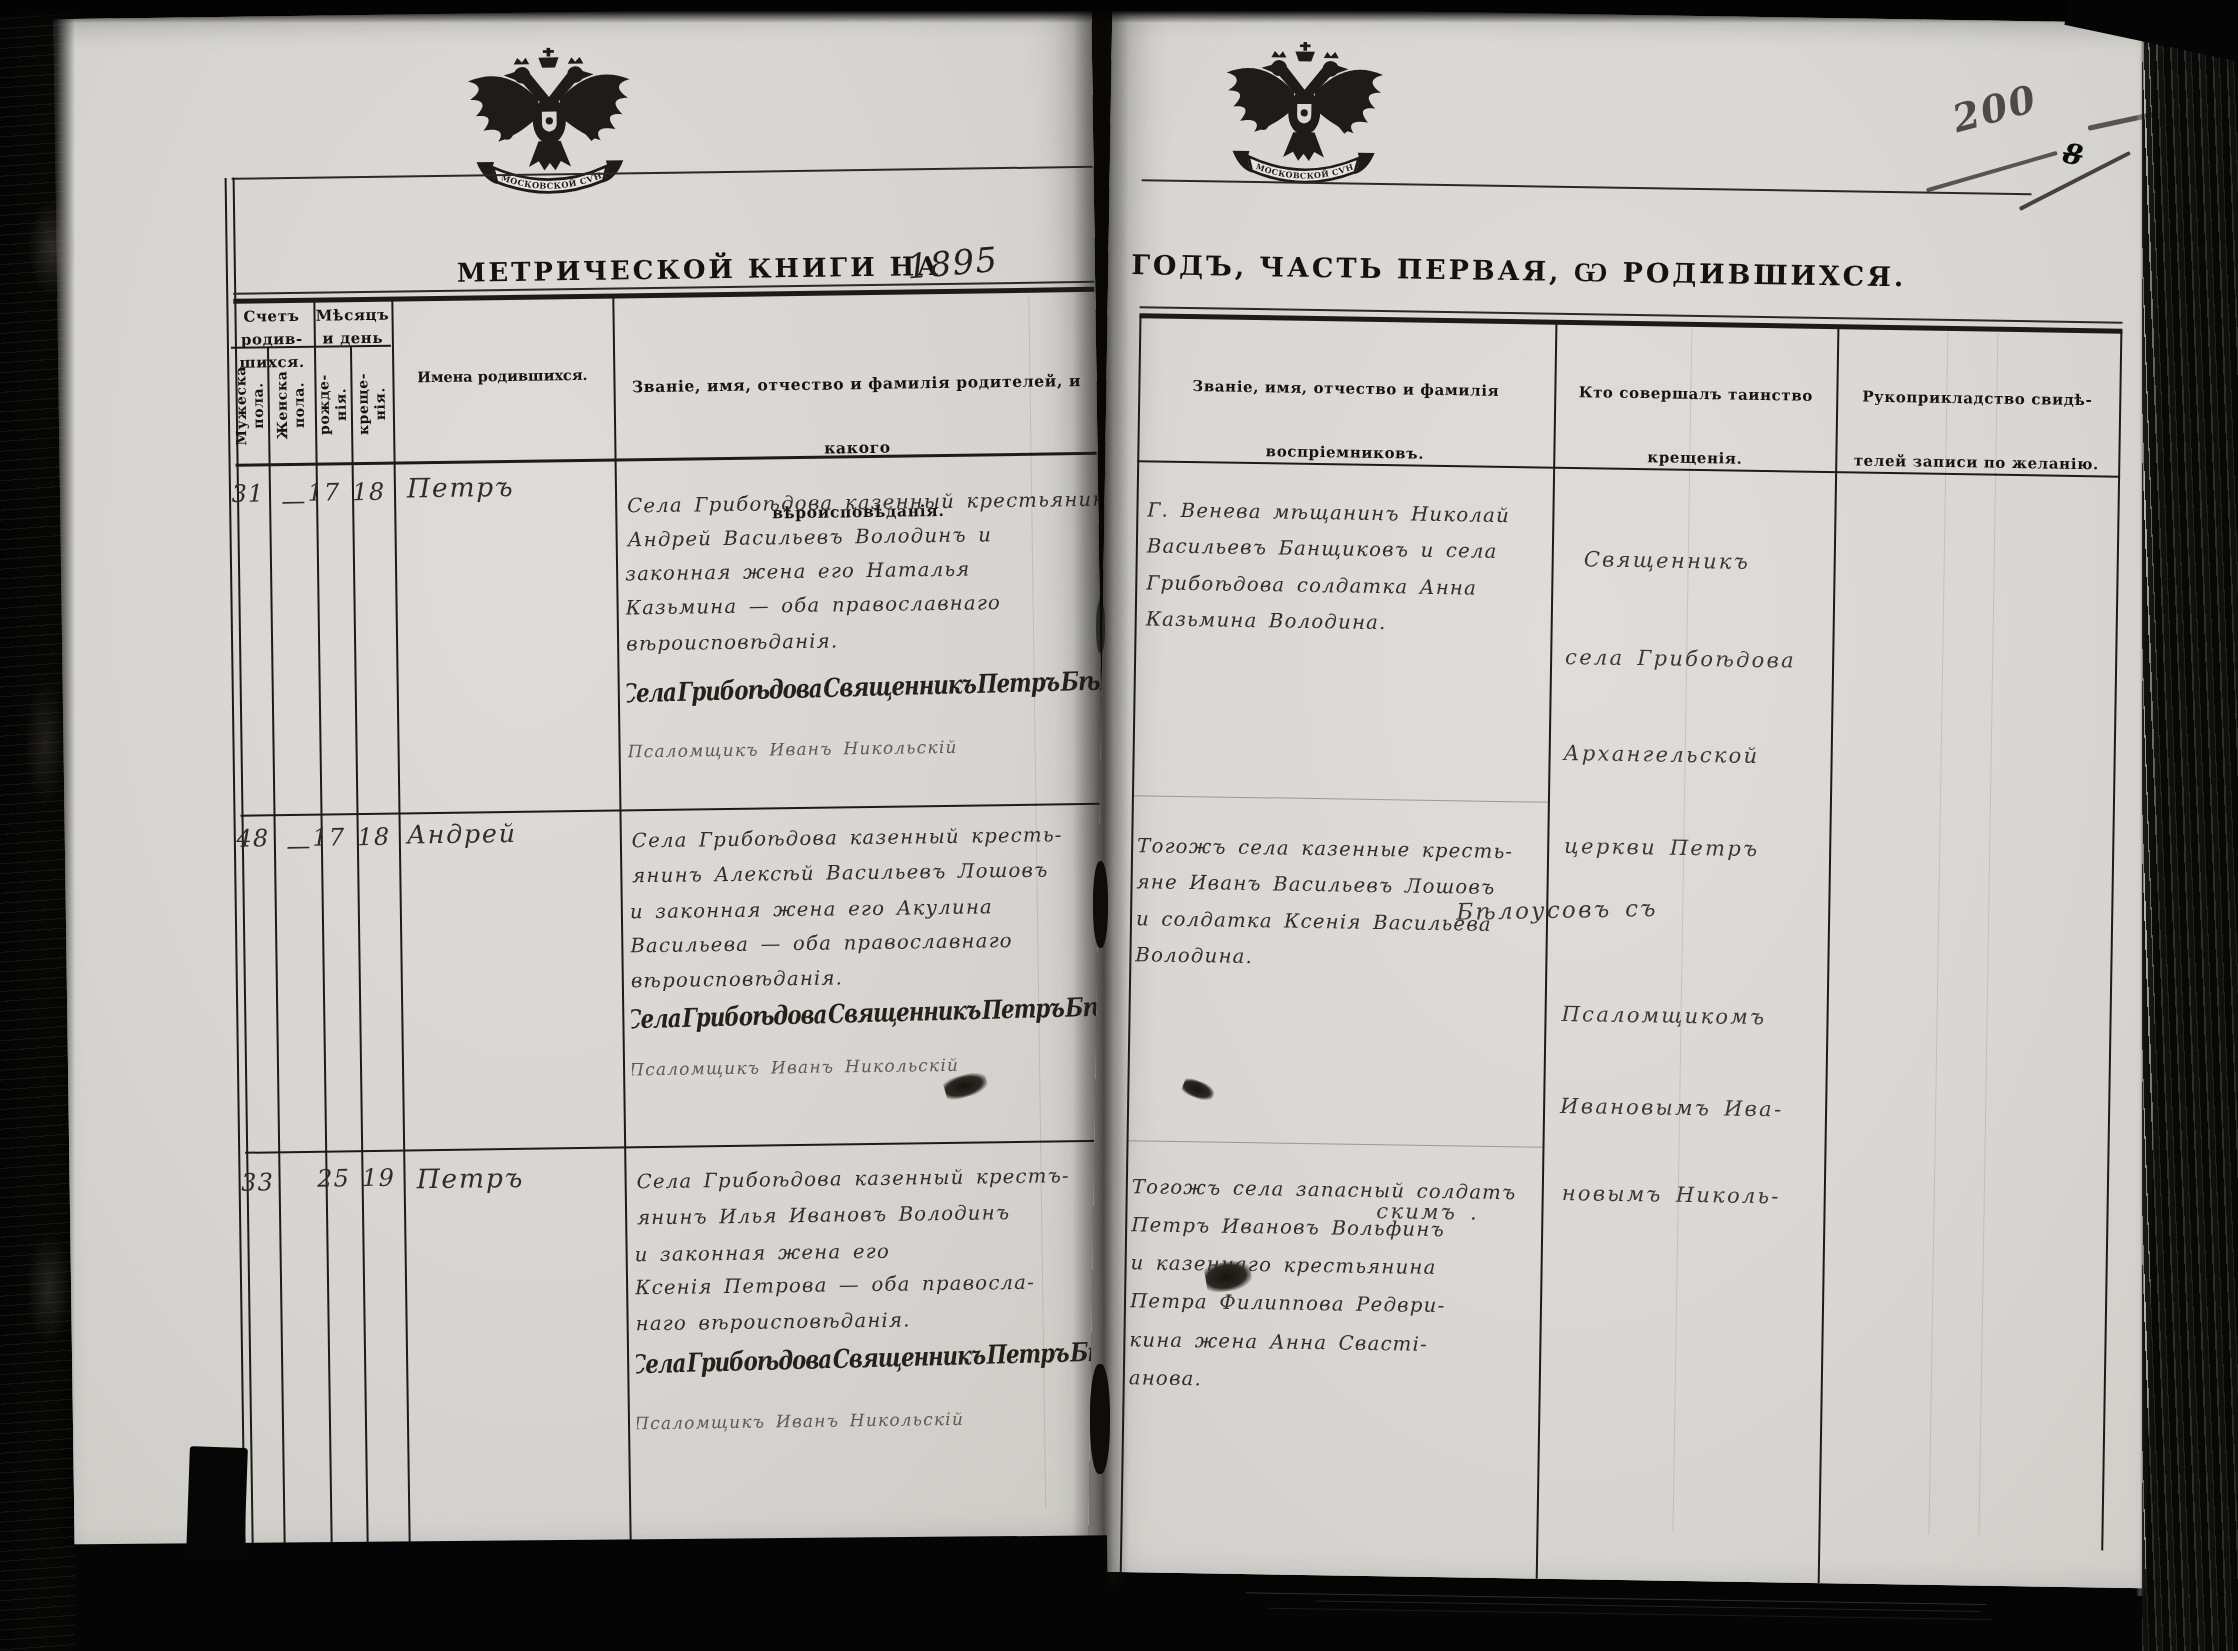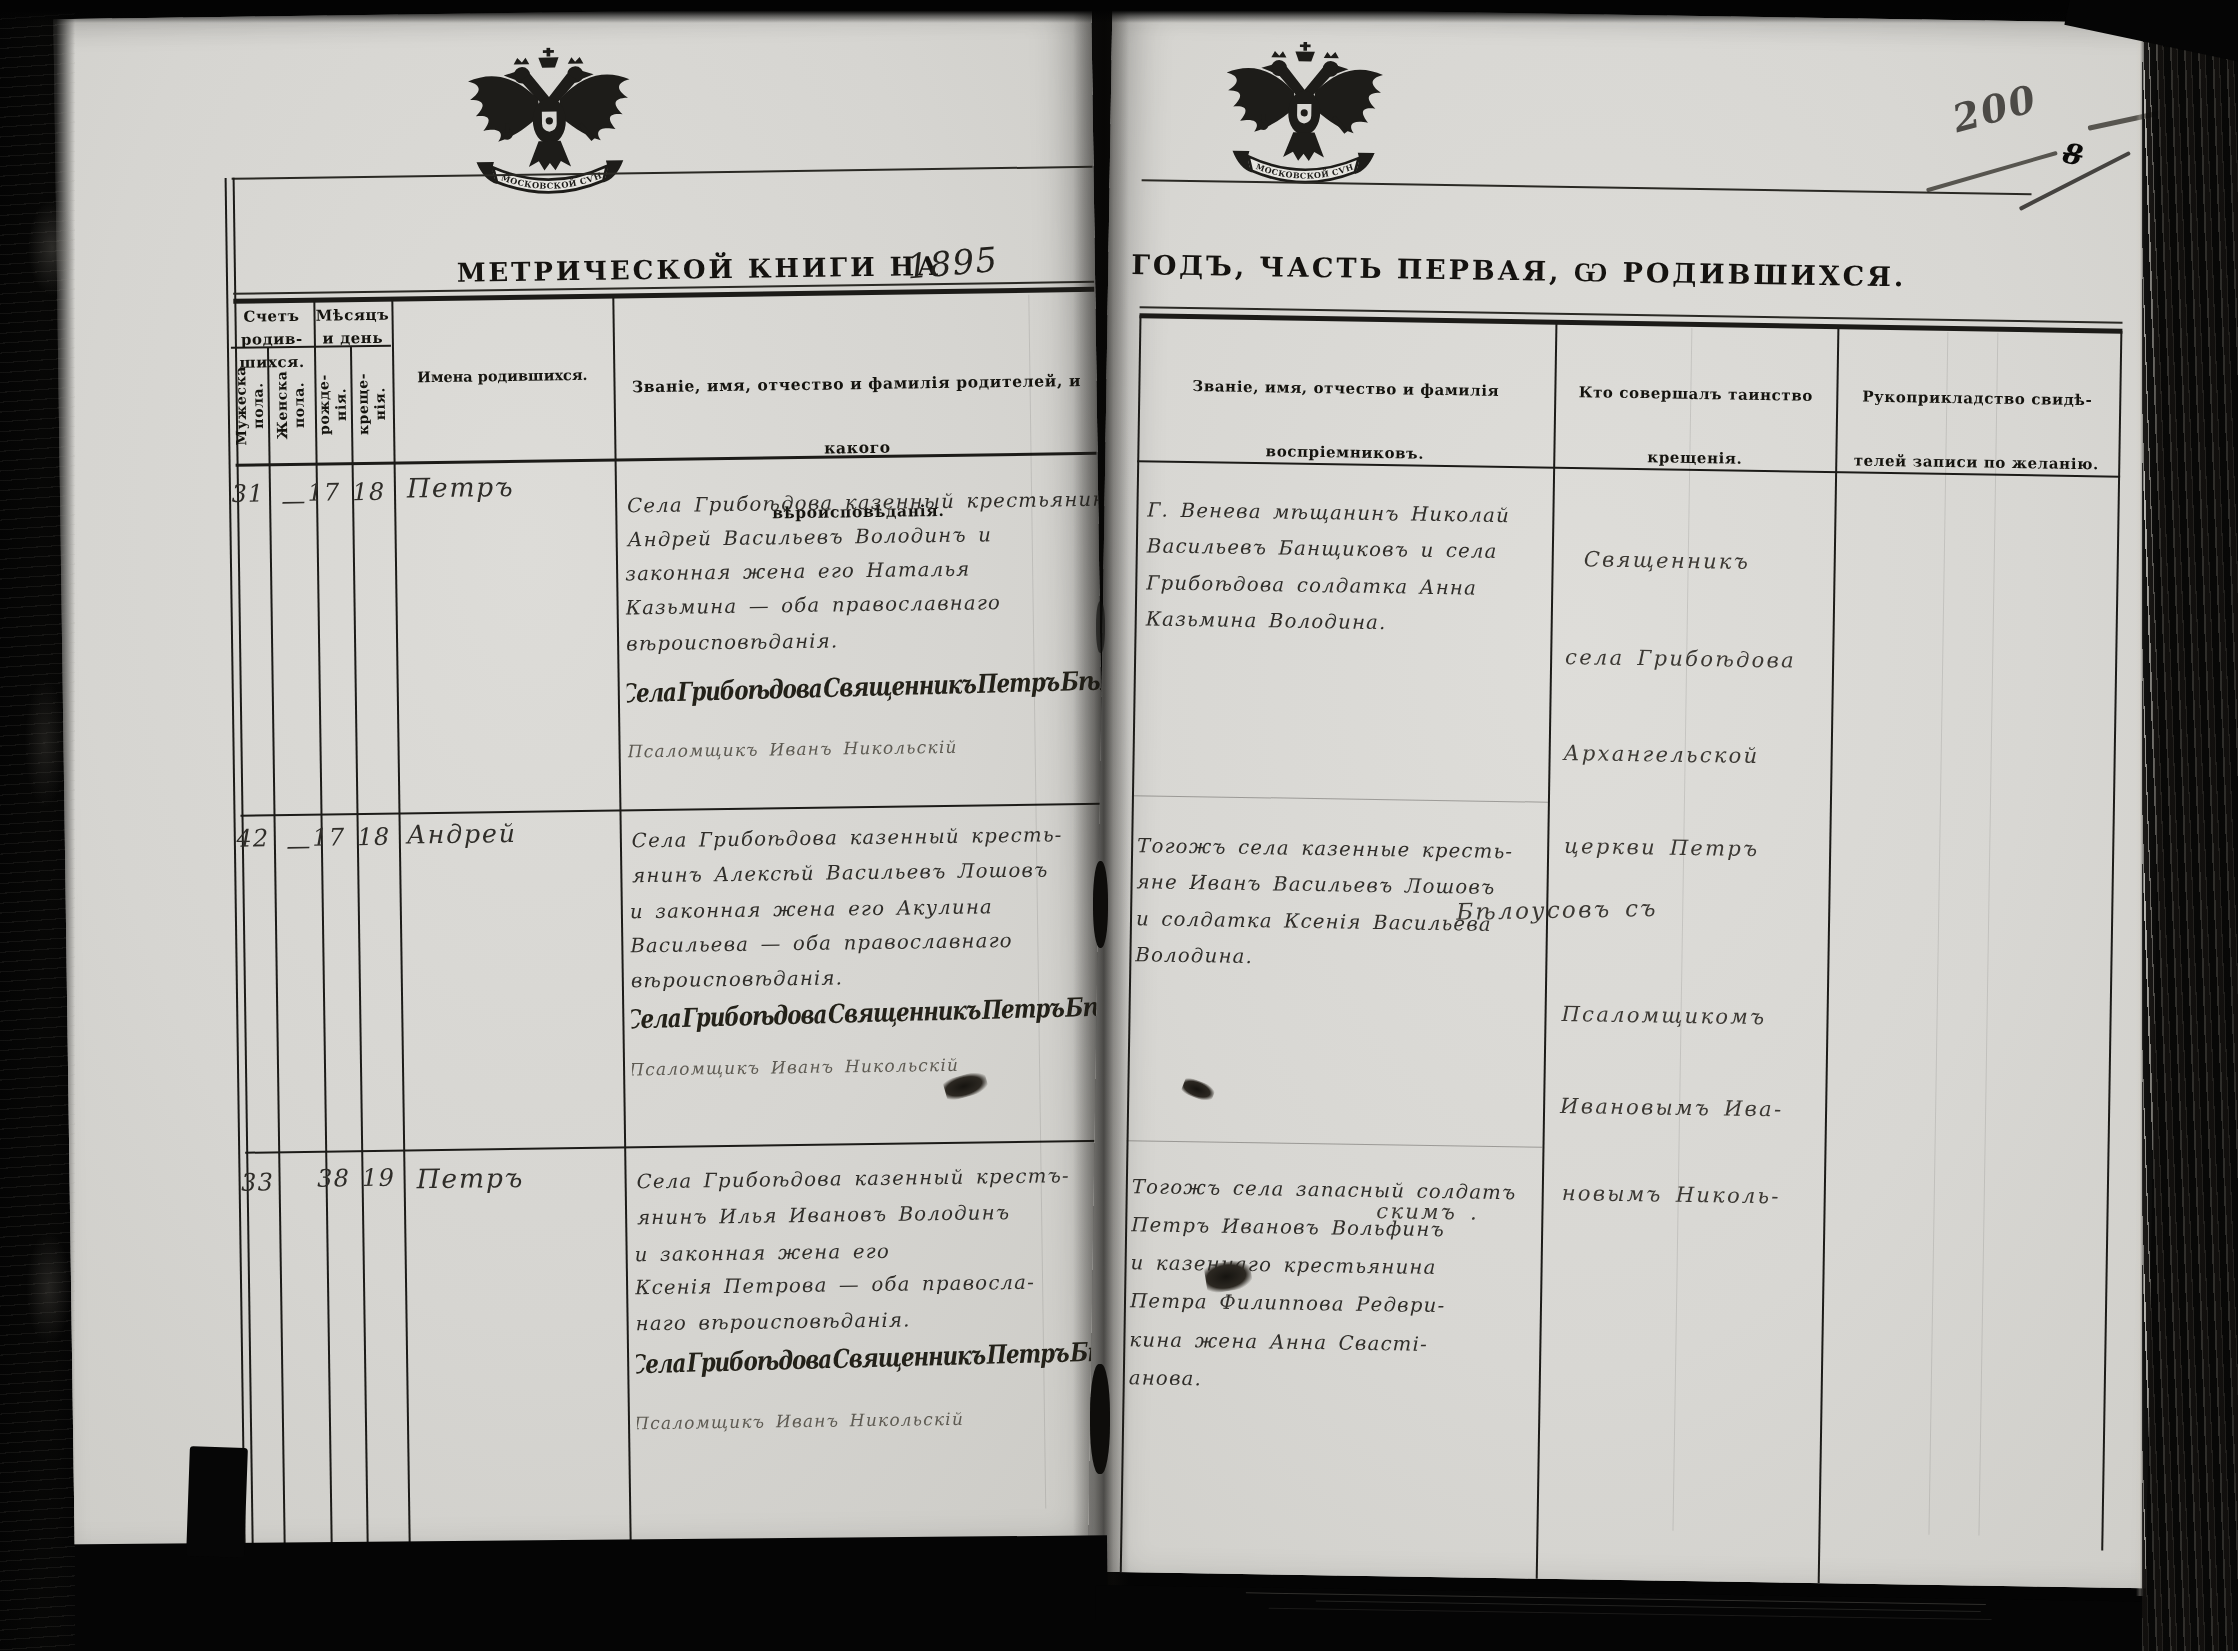--- a/index.html
+++ b/index.html
@@ -129,38 +129,38 @@
   <div class="cell" style="left:564px;top:483px;width:475px;height:315px">
     <div class="hw hwl" style="left:2.9px;top:0">Села Грибоѣдова казенный крестьянинъ</div>
     <div class="hw hwl" style="left:2.9px;top:34px">Андрей Васильевъ Володинъ и</div>
     <div class="hw hwl" style="left:0;top:68px">законная жена его Наталья</div>
     <div class="hw hwl" style="left:0;top:102px">Казьмина — оба православнаго</div>
     <div class="hw hwl" style="left:0;top:138px">вѣроисповѣданія.</div>
     <div class="hw sig" style="left:-7px;top:184px">Села Грибоѣдова Священникъ Петръ Бѣлоусовъ</div>
     <div class="hw psm" style="left:0;top:247px">Псаломщикъ Иванъ Никольскій</div>
   </div>
 
-  <div class="hw num" style="left:162px;top:808px;width:52px">42</div>
+  <div class="hw num" style="left:162px;top:808px;width:52px">48</div>
   <div class="hw num" style="left:211px;top:816px;width:46px">—</div>
   <div class="hw num" style="left:238px;top:808px;width:52px">17</div>
   <div class="hw num" style="left:283px;top:808px;width:52px">18</div>
   <div class="hw nm" style="left:342px;top:805px;font-size:25.4px">Андрей</div>
   <div class="cell" style="left:564px;top:818px;width:475px;height:315px">
     <div class="hw hwl" style="left:2.9px;top:0">Села Грибоѣдова казенный кресть-</div>
     <div class="hw hwl" style="left:2.9px;top:35px">янинъ Алексѣй Васильевъ Лошовъ</div>
     <div class="hw hwl" style="left:0;top:71px">и законная жена его Акулина</div>
     <div class="hw hwl" style="left:0;top:105px">Васильева — оба православнаго</div>
     <div class="hw hwl" style="left:0;top:140px">вѣроисповѣданія.</div>
     <div class="hw sig" style="left:-7px;top:175px">Села Грибоѣдова Священникъ Петръ Бѣлоусовъ</div>
     <div class="hw psm" style="left:-2.9px;top:230px">Псаломщикъ Иванъ Никольскій</div>
   </div>
 
   <div class="hw num" style="left:162px;top:1152px;width:52px">33</div>
   <div class="hw num" style="left:211px;top:1159px;width:46px"></div>
-  <div class="hw num" style="left:238px;top:1149px;width:52px">38</div>
+  <div class="hw num" style="left:238px;top:1149px;width:52px">25</div>
   <div class="hw num" style="left:283px;top:1149px;width:52px">19</div>
   <div class="hw nm" style="left:347px;top:1149px">Петръ</div>
   <div class="cell" style="left:564px;top:1159px;width:475px;height:324px">
     <div class="hw hwl" style="left:2.9px;top:0">Села Грибоѣдова казенный крестъ-</div>
     <div class="hw hwl" style="left:2.9px;top:36px">янинъ Илья Ивановъ Володинъ</div>
     <div class="hw hwl" style="left:0;top:73px">и законная жена его</div>
     <div class="hw hwl" style="left:0;top:106px">Ксенія Петрова — оба правосла-</div>
     <div class="hw hwl" style="left:0;top:142px">наго вѣроисповѣданія.</div>
     <div class="hw sig" style="left:-7px;top:179px">Села Грибоѣдова Священникъ Петръ Бѣлоусовъ</div>
     <div class="hw psm" style="left:-2.9px;top:243px">Псаломщикъ Иванъ Никольскій</div>

